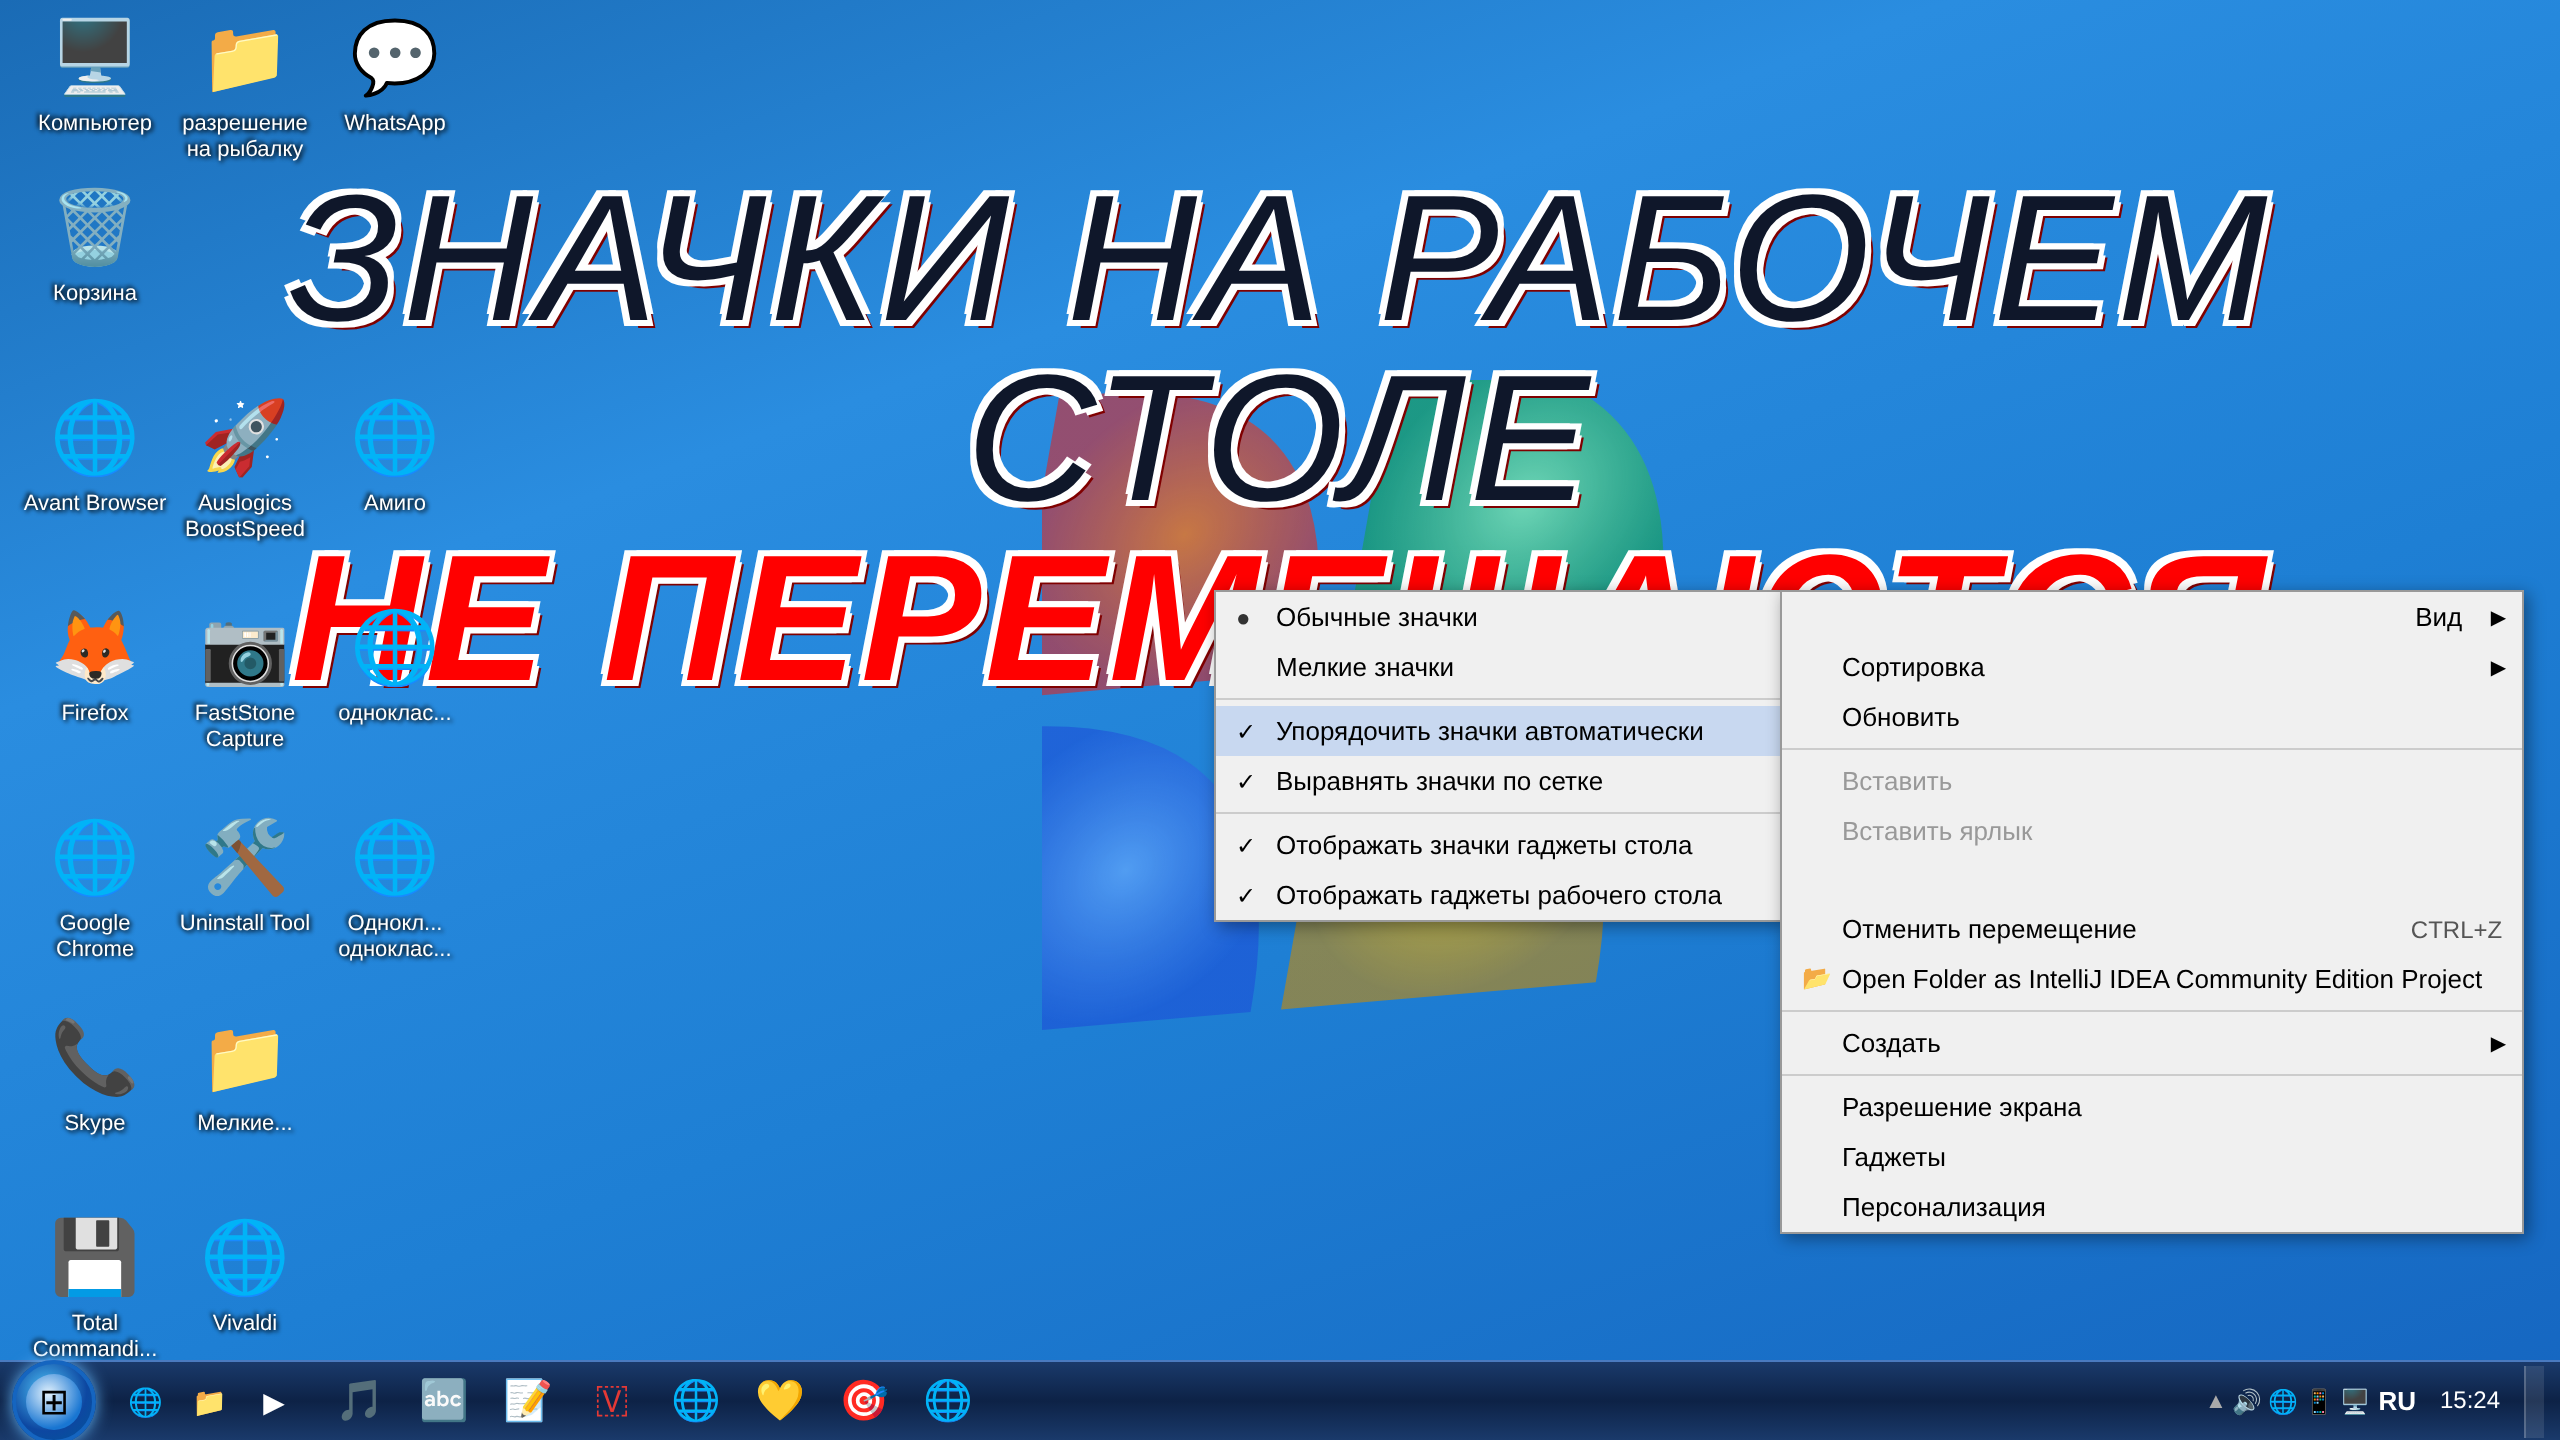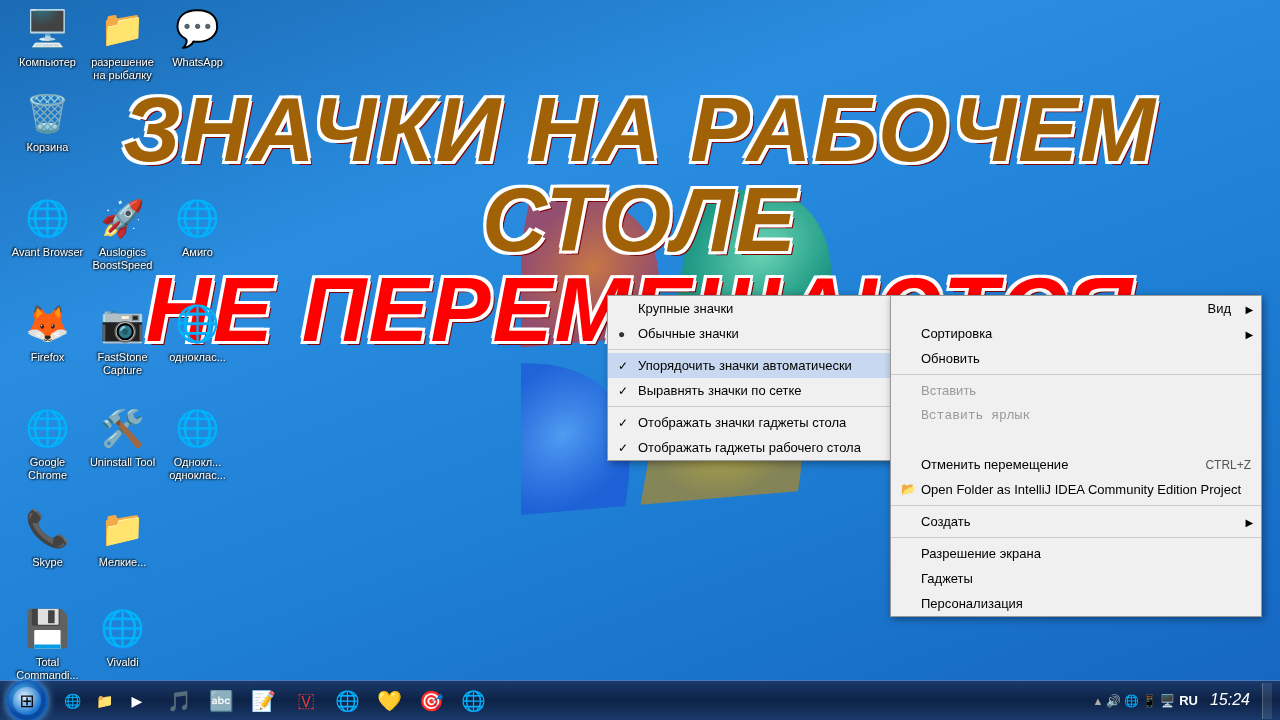--- a/index.html
+++ b/index.html
@@ -63,22 +63,22 @@
     .overlay-title {
       position: absolute;
       top: 85px;
       left: 60px;
       right: 60px;
       text-align: center;
       pointer-events: none;
     }
     .overlay-title .line1 {
       font-size: 90px;
-      font-weight: 700;
-      color: #a16207;
+      font-weight: 400;
+      color: #0f172a;
       text-shadow: 3px 3px 0 white, -3px -3px 0 white, 3px -3px 0 white, -3px 3px 0 white,
                    4px 4px 0 #800000;
       font-style: italic;
       letter-spacing: 2px;
       line-height: 1;
       display: block;
     }
     .overlay-title .line2 {
       font-size: 90px;
       font-weight: 900;
@@ -256,25 +256,24 @@
     }
     .taskbar-tray {
       display: flex;
       align-items: center;
       gap: 3px;
       font-size: 12px;
       color: white;
     }
     .taskbar-clock {
       color: white;
-      font-size: 16px;
+      font-size: 12px;
       text-align: left;
       padding: 0 8px;
       line-height: 1.3;
-      font-style: italic;
     }
     .taskbar-show-desktop {
       width: 10px;
       height: 36px;
       background: rgba(255,255,255,0.1);
       border-left: 1px solid rgba(255,255,255,0.2);
       cursor: pointer;
     }
 
     
@@ -392,37 +391,37 @@
         <div class="icon-label">Total
 Commandi...</div>
       </div>
       <div class="desktop-icon" style="left: 85px; top: 605px;">
         <div class="icon-img">🌐</div>
         <div class="icon-label">Vivaldi</div>
       </div>
     </div>
 
   <div class="context-menu context-menu-view" id="view-menu">
-      <div class="context-menu-item" style="position: relative;"><span>Крупные значки</span></div>
       <div class="context-menu-item" style="position: relative;"><span class="context-menu-radio">●</span><span>Обычные значки</span></div>
+      <div class="context-menu-item" style="position: relative;"><span>Мелкие значки</span></div>
       <div class="context-menu-separator"></div>
       <div class="context-menu-item highlighted" style="position: relative;"><span class="context-menu-check">✓</span><span>Упорядочить значки автоматически</span></div>
       <div class="context-menu-item" style="position: relative;"><span class="context-menu-check">✓</span><span>Выравнять значки по сетке</span></div>
       <div class="context-menu-separator"></div>
       <div class="context-menu-item" style="position: relative;"><span class="context-menu-check">✓</span><span>Отображать значки гаджеты стола</span></div>
       <div class="context-menu-item" style="position: relative;"><span class="context-menu-check">✓</span><span>Отображать гаджеты рабочего стола</span></div>
     </div>
 
   <div class="context-menu context-menu-right" id="right-menu">
       <div class="context-menu-item has-arrow" style="position: relative; padding-left: 30px; padding-right: 30px; text-align: right;"><span>Вид</span></div>
       <div class="context-menu-item has-arrow" style="position: relative; padding-left: 30px; padding-right: 30px;"><span>Сортировка</span></div>
       <div class="context-menu-item" style="position: relative; padding-left: 30px; padding-right: 20px;"><span>Обновить</span></div>
       <div class="context-menu-separator"></div>
       <div class="context-menu-item disabled" style="position: relative; padding-left: 30px; padding-right: 20px;"><span>Вставить</span></div>
-      <div class="context-menu-item disabled" style="position: relative; padding-left: 30px; padding-right: 36px; font-family: Liberation Mono, monospace;"><span>Вставить ярлык</span></div>
+      <div class="context-menu-item disabled" style="position: relative; padding-left: 30px; padding-right: 36px;"><span>Вставить ярлык</span></div>
       <div class="context-menu-item" style="position: relative; padding-left: 30px; padding-right: 100px; margin-top: 24px;"><span>Отменить перемещение</span><span style="position: absolute; right: 10px; top: 50%; transform: translateY(-50%); color: rgb(85, 85, 85); font-size: 12px;">CTRL+Z</span></div>
       <div class="context-menu-item" style="position: relative; padding-left: 30px; padding-right: 20px;"><span class="context-menu-icon" style="font-size: 12px;">📂</span><span>Open Folder as IntelliJ IDEA Community Edition Project</span></div>
       <div class="context-menu-separator"></div>
       <div class="context-menu-item has-arrow" style="position: relative; padding-left: 30px; padding-right: 30px;"><span>Создать</span></div>
       <div class="context-menu-separator"></div>
       <div class="context-menu-item" style="position: relative; padding-left: 30px; padding-right: 20px;"><span>Разрешение экрана</span></div>
       <div class="context-menu-item" style="position: relative; padding-left: 30px; padding-right: 8px;"><span>Гаджеты</span></div>
       <div class="context-menu-item" style="position: relative; padding-left: 30px; padding-right: 20px;"><span>Персонализация</span></div>
     </div>
 

